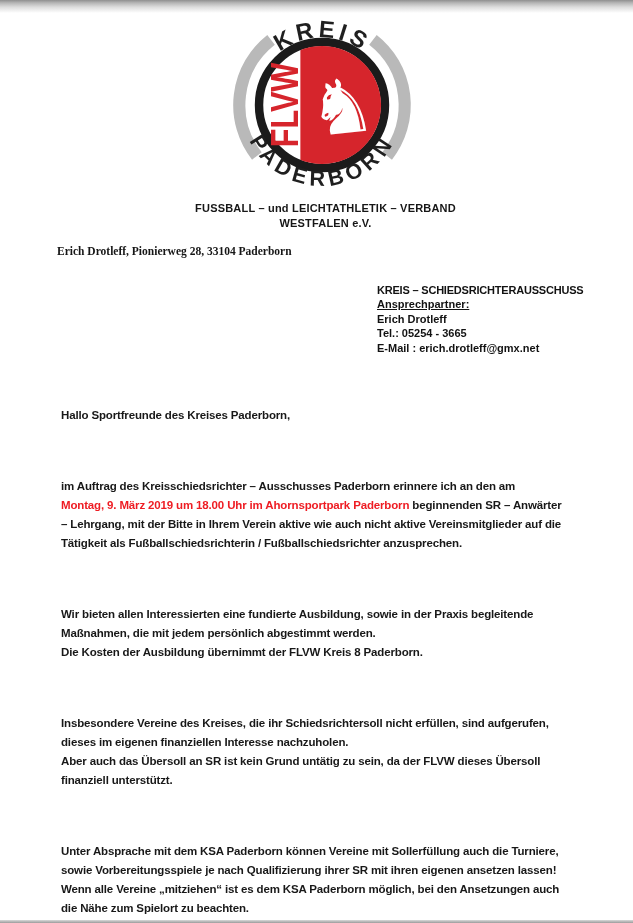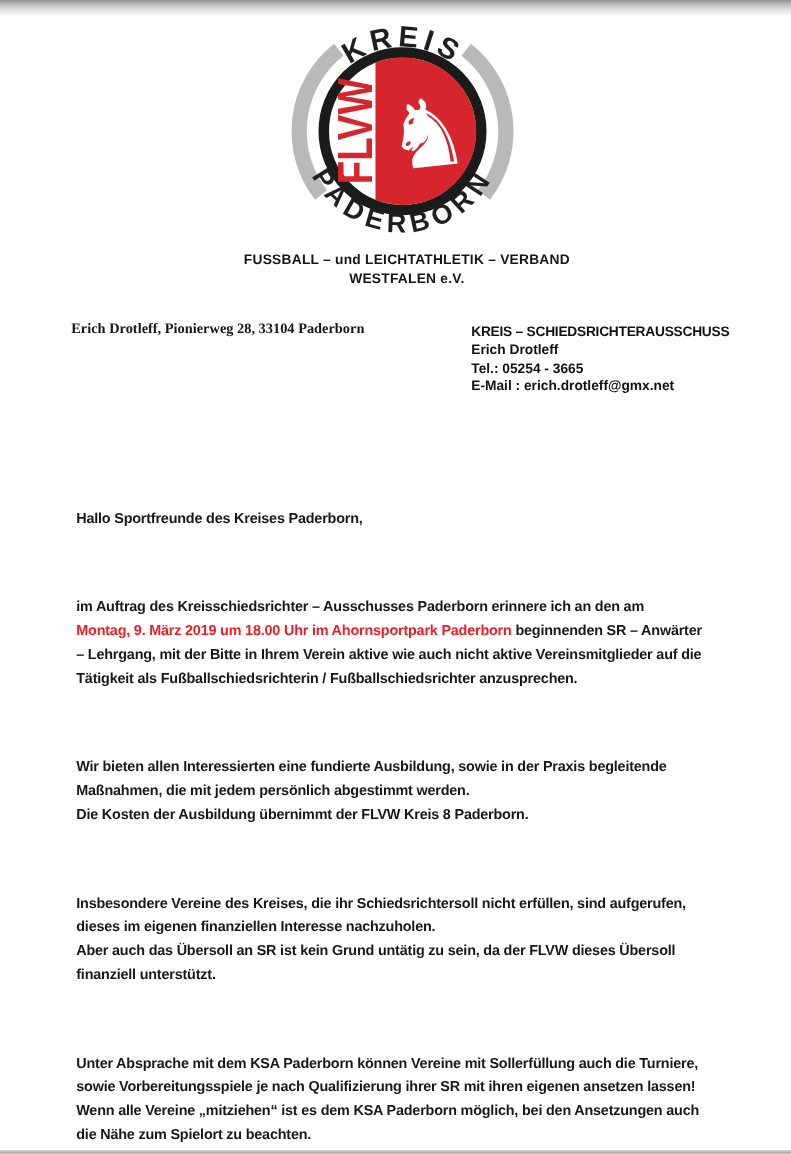--- a/index.html
+++ b/index.html
@@ -14,28 +14,28 @@
   .edge-bottom {
     position:absolute; left:0; bottom:0; width:633px; height:3px;
     background:linear-gradient(to top,#9b9b9b 0%,#d9d9d9 100%);
   }
   .logo-wrap { position:absolute; left:228px; top:11px; width:188px; height:188px; }
   .org-lines {
     position:absolute; left:9px; top:201px; width:633px; text-align:center;
     font-weight:bold; font-size:11px; line-height:14.5px; letter-spacing:0.2px; color:#161616;
   }
   .sender {
-    position:absolute; left:57px; top:257px;
+    position:absolute; left:57px; top:245px;
     font-family:"Liberation Serif", serif; font-weight:bold; font-size:11.5px; color:#161616;
   }
   .contact {
     position:absolute; left:377px; top:259px;
     font-weight:bold; font-size:11px; line-height:14.4px; color:#121212;
   }
-  .contact-title { letter-spacing:-0.2px; }
+  .contact-title { letter-spacing:-0.2px;margin-top:24px; }
   .u { text-decoration:underline; }
   .body-text {
     position:absolute; left:49px; top:368px; width:575px;
     font-weight:bold; font-size:11.5px; line-height:19px; letter-spacing:-0.15px;
     color:#181818; white-space:pre;
   }
   .para { margin:0 0 14px 12px; }
   .red { color:#ee1c23; }
 </style>
 </head>
@@ -72,20 +72,21 @@
 
   <div class="org-lines">
     <div>FUSSBALL – und LEICHTATHLETIK – VERBAND</div>
     <div>WESTFALEN e.V.</div>
   </div>
 
   <div class="sender">Erich Drotleff, Pionierweg 28, 33104 Paderborn</div>
 
   <div class="contact">
     <div class="contact-title">KREIS – SCHIEDSRICHTERAUSSCHUSS</div>
+    <div class="u">Ansprechpartner:</div>
     <div>Erich Drotleff</div>
     <div>Tel.: 05254 - 3665</div>
     <div>E-Mail : erich.drotleff@gmx.net</div>
   </div>
 
   <div class="body-text">
     <div class="para">Hallo Sportfreunde des Kreises Paderborn,</div>
     <div class="para"><span>im Auftrag des Kreisschiedsrichter – Ausschusses Paderborn erinnere ich an den am
 </span><span class="red">Montag, 9. März 2019 um 18.00 Uhr im Ahornsportpark Paderborn</span><span> beginnenden SR – Anwärter
 – Lehrgang, mit der Bitte in Ihrem Verein aktive wie auch nicht aktive Vereinsmitglieder auf die

